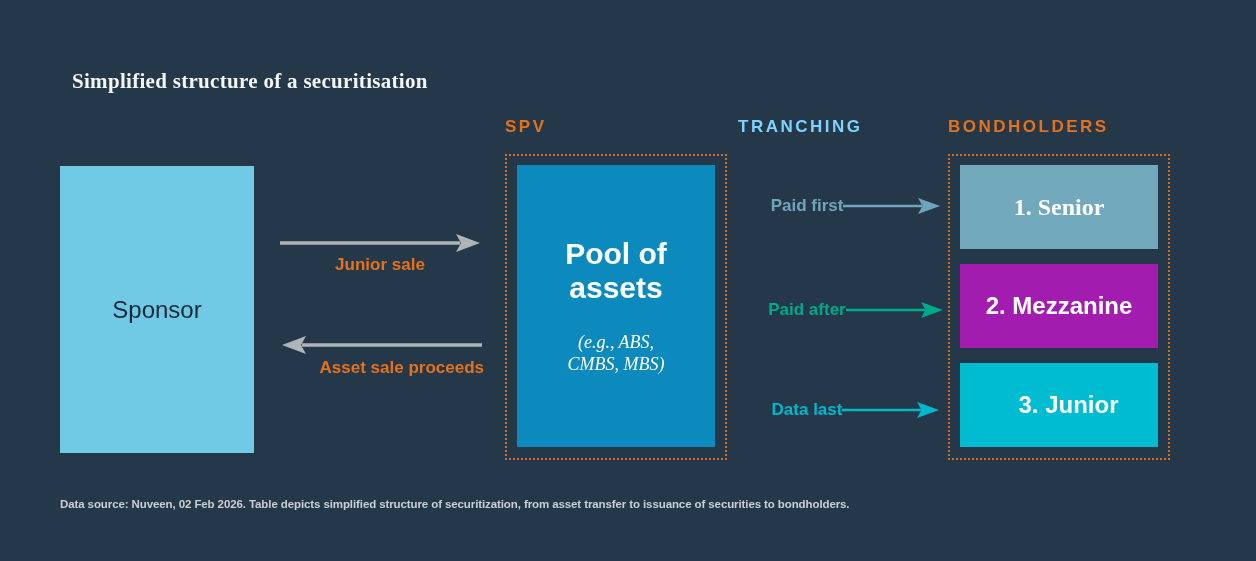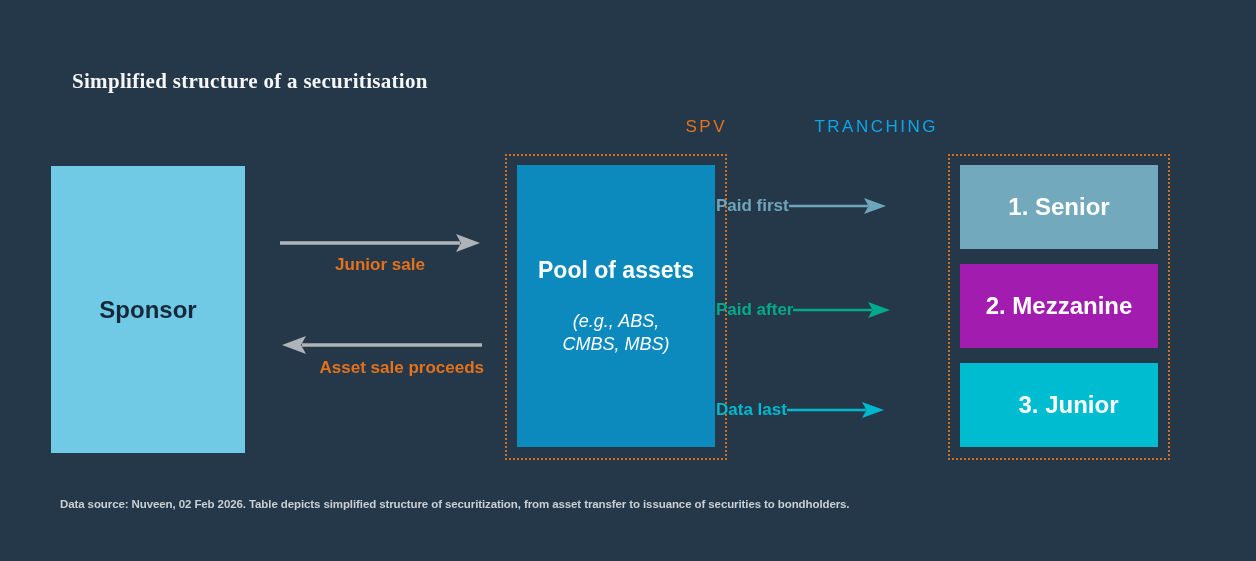--- a/index.html
+++ b/index.html
@@ -17,33 +17,33 @@
     margin: 12px;
     font-family: "Liberation Serif", serif;
     font-size: 21px;
     font-weight: 700;
     letter-spacing: 0.3px;
   }
 
   .col-header {
     top: 117px;
     font-size: 17px;
-    font-weight: 400;
+    font-weight: 700;
     letter-spacing: 2.5px;
-    text-align: right;
+    text-align: left;
   }
   .col-header.spv { left: 505px; width: 222px; }
   .col-header.tranching { left: 738px; width: 200px; }
   .col-header.bondholders { left: 948px; width: 222px; }
 
   .sponsor-box {
-    left: 51px; top: 166px;
+    left: 60px; top: 166px;
     width: 194px; height: 287px;
     display: flex; align-items: center; justify-content: center;
-    font-size: 24px; font-weight: 700;
+    font-size: 24px; font-weight: 400;
   }
 
   .flow-arrow { display: block; }
   .flow-arrow line { stroke: currentColor; stroke-width: 3.5; }
   .flow-arrow polygon { fill: currentColor; }
   .flow-label {
     font-size: 17px;
     font-weight: 700;
     text-align: center;
   }
@@ -56,57 +56,58 @@
     padding: 9px 10px 11px 10px;
   }
   .dotted-frame.right { left: 948px; }
 
   .pool-box {
     width: 100%; height: 100%;
     display: flex; flex-direction: column;
     align-items: center; justify-content: center;
     color: #ffffff; text-align: center;
   }
-  .pool-title { font-size: 23px; font-weight: 700; margin-bottom: 26px; }
-  .pool-sub { font-size: 18px; font-style: italic; line-height: 1.25; }
+  .pool-title { font-size: 30px; font-weight: 700; margin-bottom: 26px; }
+  .pool-sub { font-size: 18px; font-style: italic; line-height: 1.25; font-family: Liberation Serif, serif; }
 
   .tranche-col {
     width: 100%; height: 100%;
     display: flex; flex-direction: column; justify-content: space-between;
   }
   .tranche-box {
     height: 84px;
     display: flex; align-items: center; justify-content: center;
     color: #ffffff;
     font-size: 24px; font-weight: 700;
   }
 
   .tranche-row {
-    left: 716px; width: 193px; height: 20px;
-    display: flex; align-items: center; justify-content: flex-start;
+    left: 759px; width: 193px; height: 20px;
+    display: flex; align-items: center; justify-content: center;
   }
   .tranche-row .t-label { font-size: 17px; font-weight: 700; white-space: nowrap; }
   .tranche-row svg line { stroke: currentColor; stroke-width: 2.5; }
   .tranche-row svg polygon { fill: currentColor; }
 
   .footer {
     left: 60px; top: 498px;
     font-size: 11.5px;
     letter-spacing: -0.1px;
   }
 </style>
 </head>
 <body>
 
 <div class="canvas" style="background-color: rgb(37, 56, 73);">
 
   <h1 class="abs title" style="color: rgb(244, 246, 247);">Simplified structure of a securitisation</h1>
 
   <div class="abs col-header spv" style="color: rgb(228, 113, 28);">SPV</div>
-  <div class="abs col-header tranching" style="color: #0ea5e9;">TRANCHING</div>
+  <div class="abs col-header tranching" style="color: #7dd3fc;">TRANCHING</div>
+  <div class="abs col-header bondholders" style="color: rgb(228, 113, 28);">BONDHOLDERS</div>
 
   <div class="abs sponsor-box" style="background-color: rgb(112, 202, 230); color: rgb(22, 41, 59);">
     <span>Sponsor</span>
   </div>
 
   <svg class="abs flow-arrow" style="left: 280px; top: 234px; color: rgb(174, 180, 184);" width="200" height="18" viewBox="0 0 200 18">
     <line x1="0" y1="9" x2="180" y2="9"></line>
     <polygon points="176,0 200,9 176,18 181,9"></polygon>
   </svg>
   <div class="abs flow-label" style="left: 280px; top: 255px; width: 200px; color: rgb(228, 113, 28);">Junior sale</div>
@@ -144,21 +145,21 @@
   <div class="abs tranche-row" style="top: 400px; color: rgb(0, 184, 206);">
     <span class="t-label">Data last</span>
     <svg width="97" height="18" viewBox="0 0 97 18">
       <line x1="0" y1="9" x2="79" y2="9"></line>
       <polygon points="75,1 97,9 75,17 79.5,9"></polygon>
     </svg>
   </div>
 
   <div class="abs dotted-frame right" style="border-color: rgb(206, 110, 30);">
     <div class="tranche-col">
-      <div class="tranche-box" style="background-color: rgb(114, 169, 188);">
+      <div class="tranche-box" style="background-color: rgb(114, 169, 188); font-family: Liberation Serif, serif;">
         <span>1. Senior</span>
       </div>
       <div class="tranche-box" style="background-color: #a21caf;">
         <span>2. Mezzanine</span>
       </div>
       <div class="tranche-box" style="background-color: rgb(0, 188, 209); padding-left: 19px;">
         <span>3. Junior</span>
       </div>
     </div>
   </div>

